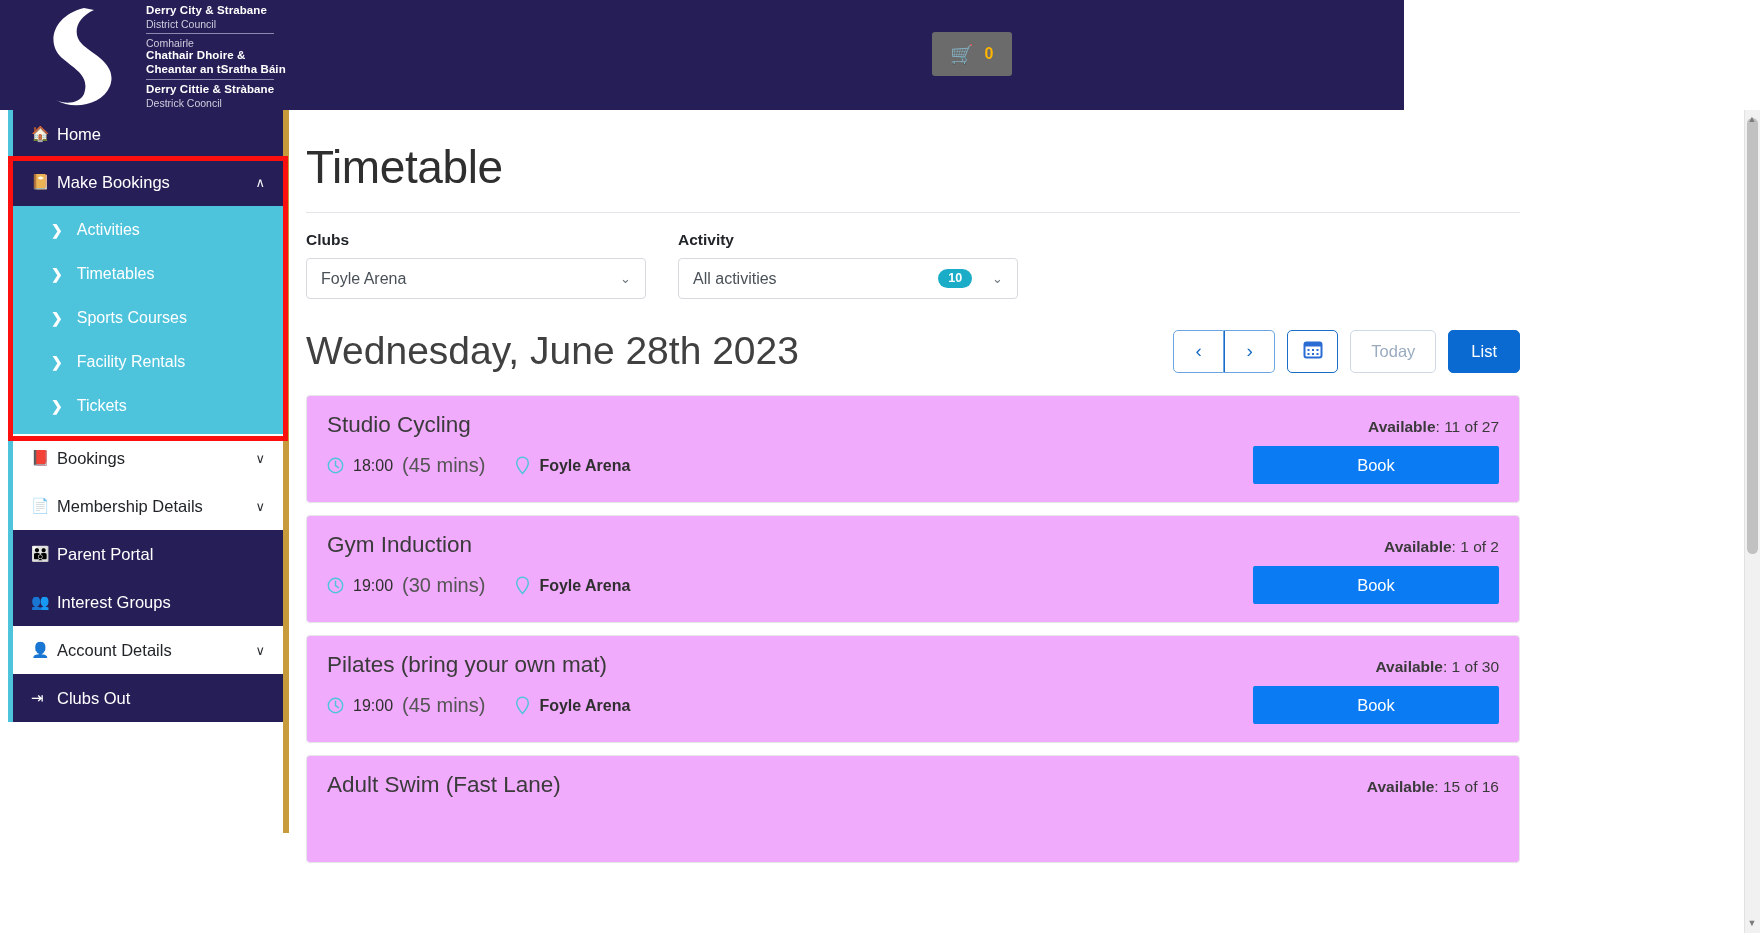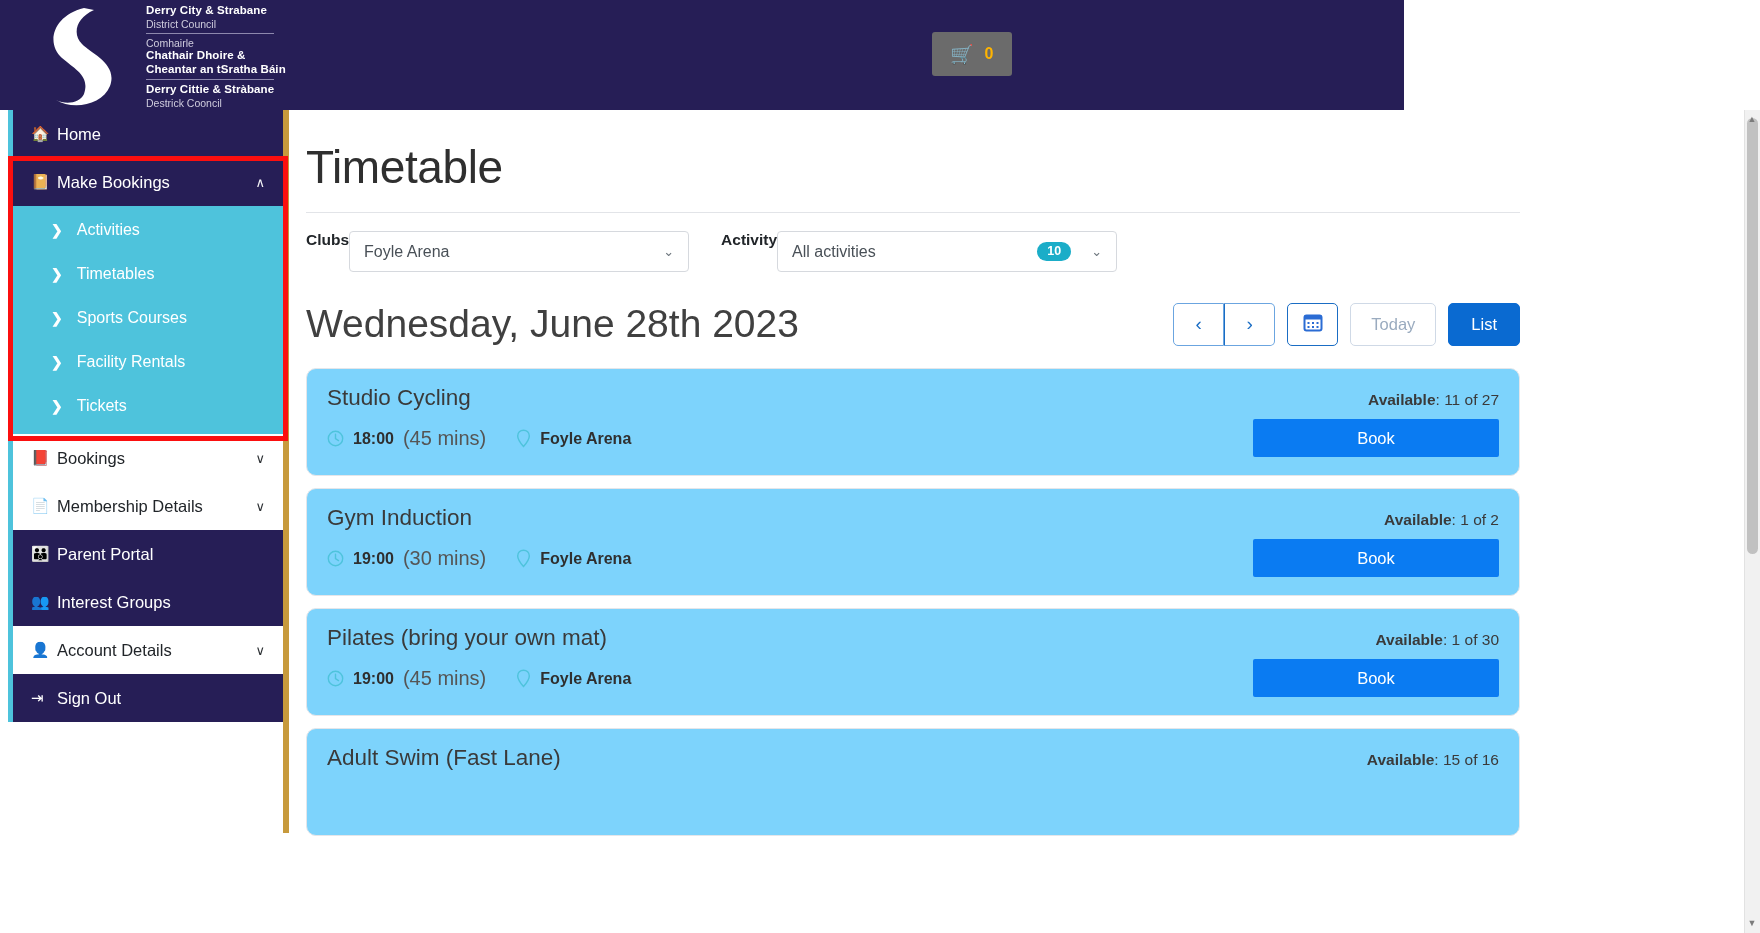--- a/index.html
+++ b/index.html
@@ -91,21 +91,21 @@
     background: #ffffff; padding: 24px 40px 0 17px;
     overflow: hidden;
   }
   .page-title {
     font-size: 46px; font-weight: normal; color:#2f2f2f;
     letter-spacing: -.4px; margin: 6px 0 18px 0;
   }
   .hr { height: 1px; background: #e2e4e8; margin: 0 0 18px 0; }
 
   .filters { display:flex; gap: 32px; margin-bottom: 30px; }
-  .field { display:flex; }
+  .field { display:flex; flex-direction: column; }
   .field-label { font-size: 15.5px; font-weight: bold; color:#212529; margin-bottom: 9px; }
   .select {
     position: relative;
     height: 41px; border: 1px solid #d6d9de; border-radius: 4px;
     display:flex; align-items:center; padding: 0 14px;
     font-size: 16px; color:#495057; background:#fff; cursor: pointer;
   }
   .select .val { flex:1 1 auto; color:#495057; }
   .select .caret { color:#6c757d; font-size: 13px; margin-left: 10px; }
   .sel-club { width: 340px; }
@@ -138,31 +138,31 @@
   }
   .lbtn {
     height: 43px; padding: 0 22px; border: 1px solid #0a6ad1; border-radius: 5px;
     background:#0a6ad1; color:#fff; font-size: 16.5px; cursor:pointer;
     display:flex; align-items:center;
   }
 
   
   .cards { display:flex; flex-direction: column; gap: 12px; }
   .card {
-    border: 1px solid #e4e6ea; border-radius: 10px; background:#7dd3fc;
+    border: 1px solid #e4e6ea; border-radius: 4px; background:#f0abfc;
     padding: 16px 20px 20px 20px; position: relative; min-height: 108px;
   }
   .card-top { display:flex; justify-content: space-between; align-items:flex-start; }
   .ev-title { font-size: 22.5px; color:#3a3a3a; }
   .avail { font-size: 15.5px; color:#3a3a3a; white-space: nowrap; padding-top: 6px; }
   .avail b { font-weight: bold; text-align: right; }
   .card-bot { display:flex; align-items:center; gap: 30px; margin-top: 16px; }
   .meta { display:flex; align-items:center; gap: 9px; font-size: 16px; color:#2f2f2f; }
   .meta .g { color:#4EC3DC; display:flex; align-items:center; }
-  .meta .time { font-weight: bold; }
+  .meta .time { font-weight: normal; }
   .meta .dur { color:#555; font-size: 20px; }
   .meta .place { font-weight: bold; }
   .book-btn {
     position:absolute; right: 20px; bottom: 18px;
     width: 246px; height: 38px; background:#0a7bf2; color:#fff;
     border: none; border-radius: 2px; font-size: 16.5px; cursor:pointer;
     display:flex; align-items:center; justify-content:center;margin-top:12px;
   }
 
   
@@ -271,21 +271,21 @@
     </div>
 
     <div class="side-item light">
       <span class="ico">👤</span>
       <span class="lbl">Account Details</span>
       <span class="chev">∨</span>
     </div>
 
     <div class="side-item">
       <span class="ico">⇥</span>
-      <span class="lbl">Sign Out</span>
+      <span class="lbl">Clubs Out</span>
     </div>
   </div>
 
   <div class="gold-rail"></div>
 
   <div class="redbox"></div>
 
   <div class="main">
     <h1 class="page-title">Timetable</h1>
     <div class="hr"></div>

